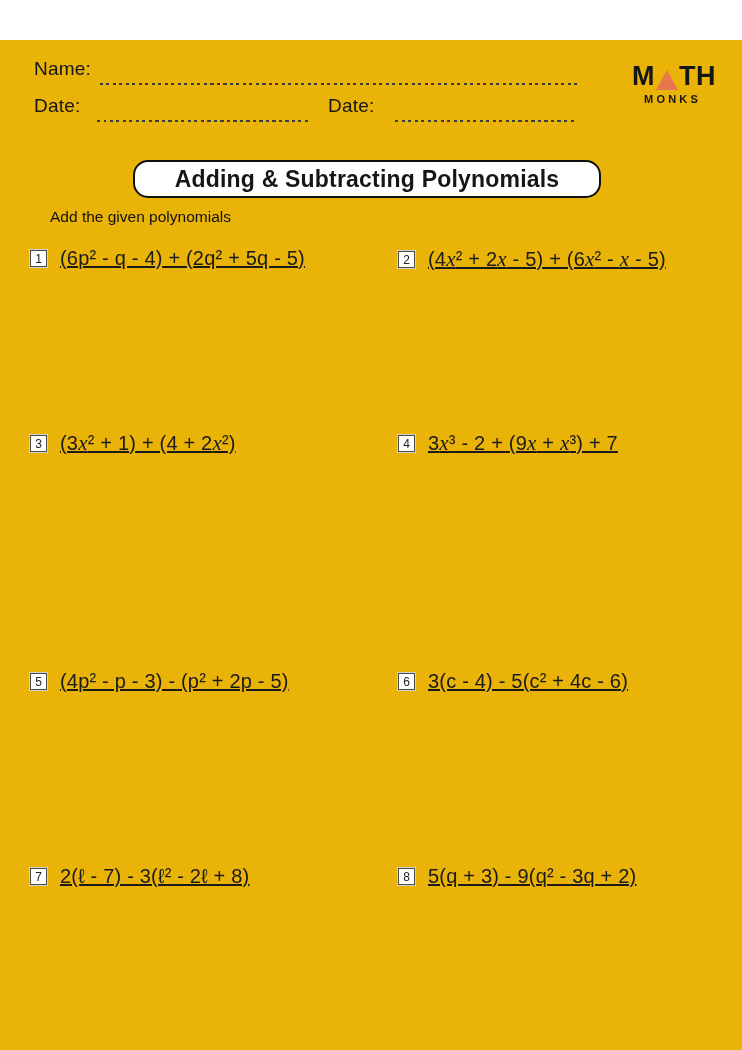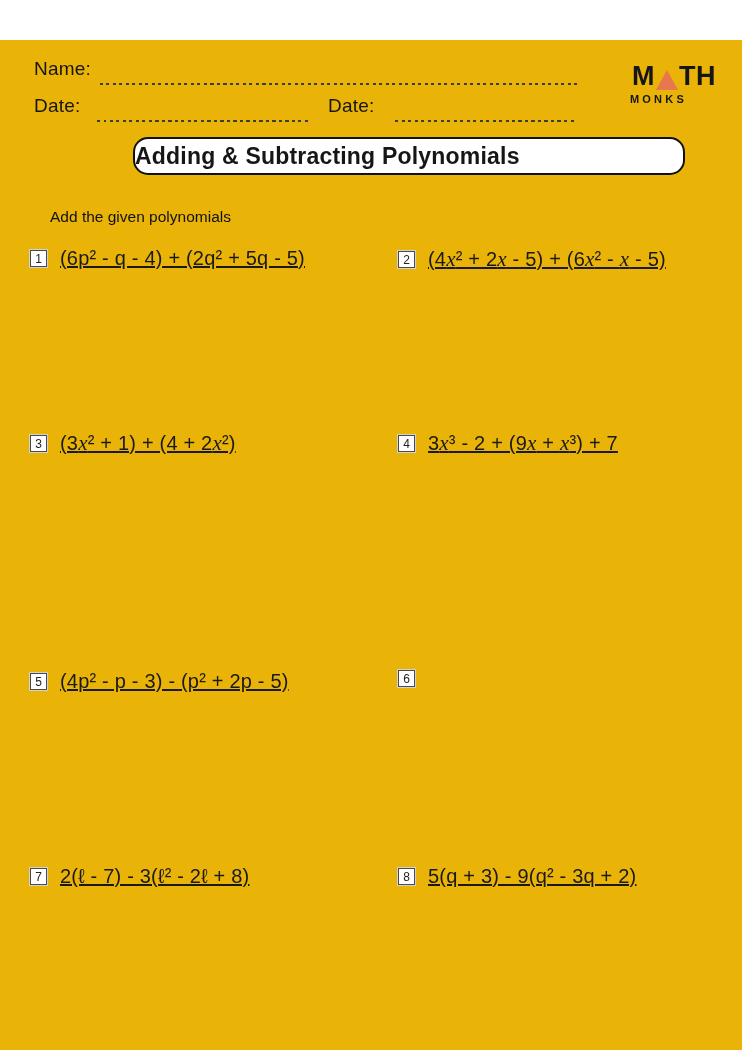--- a/index.html
+++ b/index.html
@@ -32,32 +32,32 @@
     letter-spacing: 0.5px;
   }
   .logo-triangle {
     width: 0; height: 0; display: inline-block;
     border-left: 11px solid transparent;
     border-right: 11px solid transparent;
     border-bottom: 20px solid #E8764E;
     margin: 0 1px 0 1px;
   }
   .logo-sub {
-    text-align: left;
+    text-align: center;
     font-size: 11px; font-weight: bold; color: #161616;
     letter-spacing: 3.2px; margin-top: 3px; margin-right: 1px;
   }
 
   
   .title-box {
     position: absolute;
-    left: 133px; top: 97px; width: 552px; height: 38px;
+    left: 133px; top: 120px; width: 468px; height: 38px;
     border: 2px solid #111;
     border-radius: 15px;
-    display: flex; align-items: center; justify-content: flex-start;
+    display: flex; align-items: center; justify-content: center;
     background: #fff;
   }
   .title-text { font-size: 23px; font-weight: bold; color: #161616; letter-spacing: 0.2px; white-space: nowrap; }
 
   
   .instruction { font-size: 15.5px; color: #111; }
 
   
   .problem { position: absolute; display: flex; align-items: center; gap: 13px; }
   .num-box {
@@ -117,20 +117,21 @@
     <span class="expr">3<i>x</i>³ - 2 + (9<i>x</i> + <i>x</i>³) + 7</span>
   </div>
 
 
   <div class="problem" style="left:30px; top:630px;">
     <span class="num-box">5</span>
     <span class="expr">(4p² - p - 3) - (p² + 2p - 5)</span>
   </div>
   <div class="problem" style="left:398px; top:630px;">
     <span class="num-box">6</span>
+    <span class="expr">3(c - 4) - 5(c² + 4c - 6)</span>
   </div>
   <div class="problem" style="left:30px; top:825px;">
     <span class="num-box">7</span>
     <span class="expr">2(ℓ - 7) - 3(ℓ² - 2ℓ + 8)</span>
   </div>
   <div class="problem" style="left:398px; top:825px;">
     <span class="num-box">8</span>
     <span class="expr">5(q + 3) - 9(q² - 3q + 2)</span>
   </div>
 

